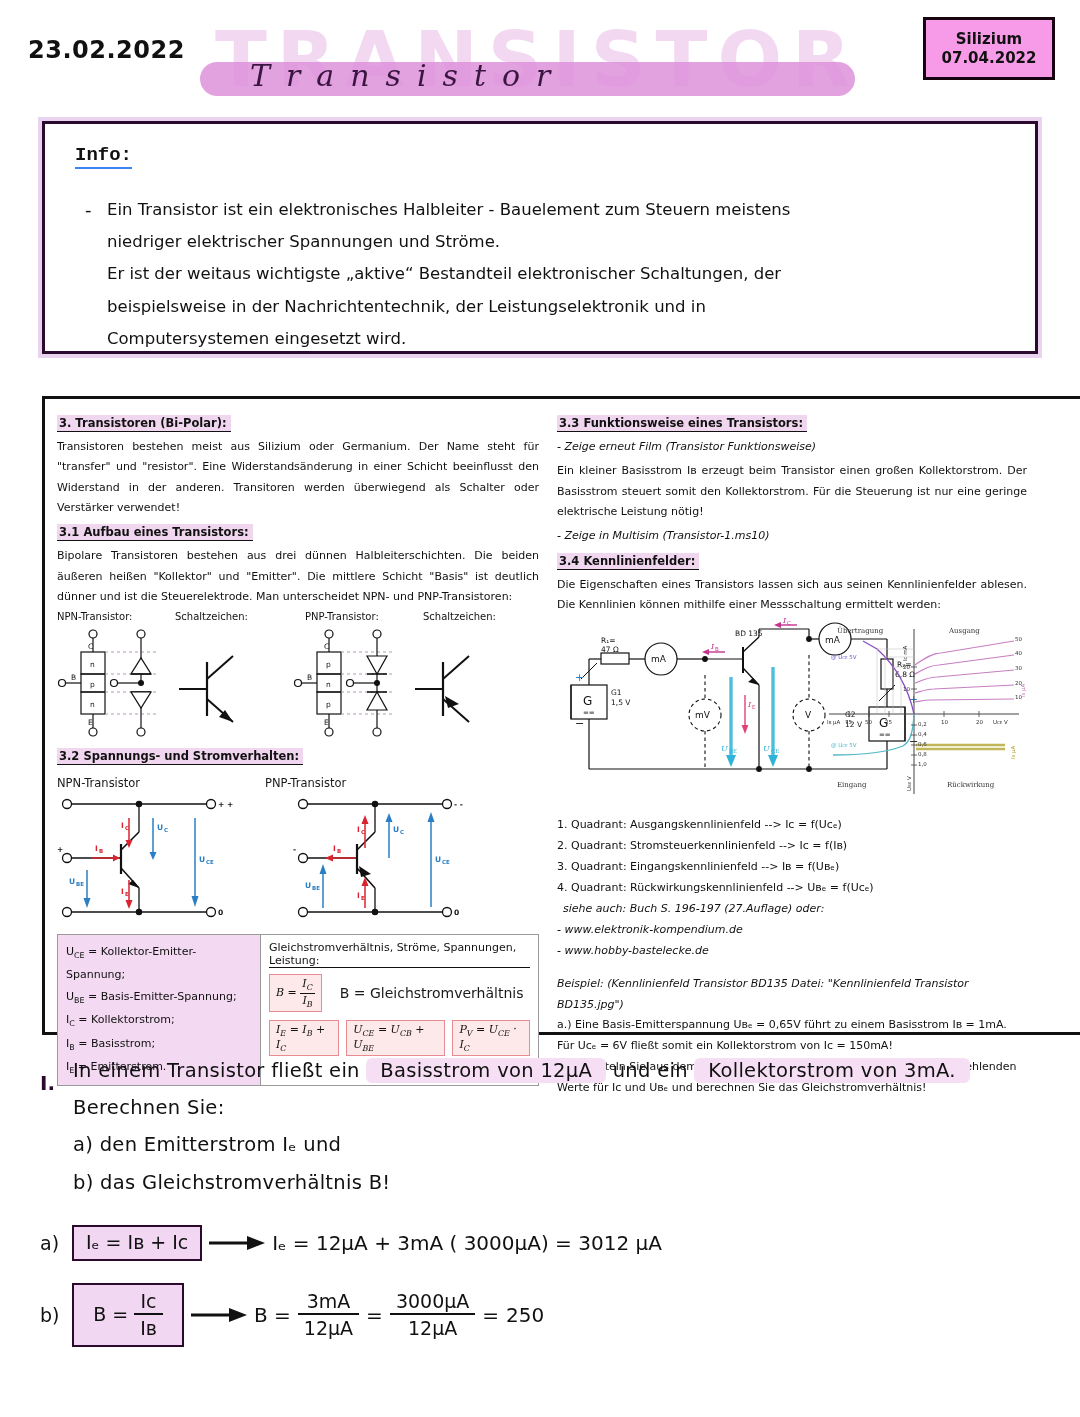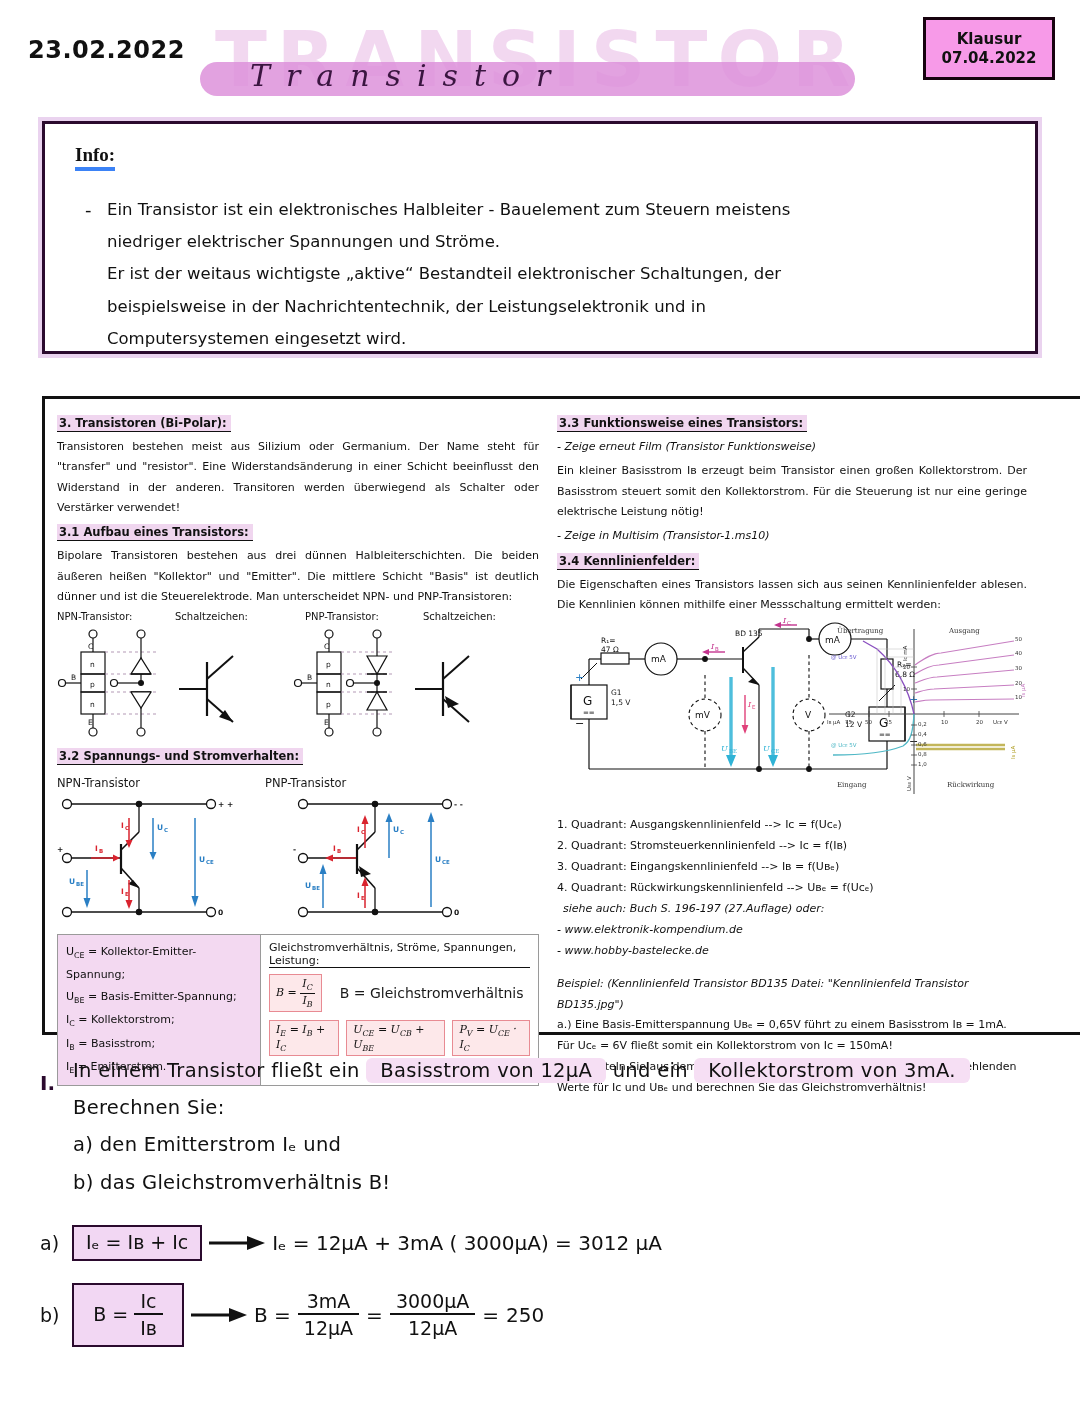--- a/index.html
+++ b/index.html
@@ -59,23 +59,23 @@
   .info-box {
     position:absolute; left:42px; top:121px;
     width:996px; height:233px;
     background:#ffffff;
     border:3px solid #2b0a2e;
     outline:4px solid #ead3ef;
     outline-offset:0px;
   }
   .info-title {
     position:absolute; left:30px; top:20px;
-    font-family:Liberation Serif, serif;
+    font-family:Liberation Mono, monospace;
     font-size:19px; font-weight:700; color:#111;
-    border-bottom:4px solid #3b82f6; padding-bottom:1px;
+    border-bottom:2px solid #3b82f6; padding-bottom:1px;
   }
   .info-body {
     position:absolute; left:30px; top:70px; right:28px;
     font-family:"DejaVu Sans", sans-serif;
     font-size:16.5px; color:#111; line-height:1.95;
   }
   .info-list { margin:0; padding:0 0 0 32px; list-style:none; }
   .info-list li { position:relative; }
   .info-list li::before {
     content:"-"; position:absolute; left:-22px; top:-2px; font-size:18px;
@@ -189,21 +189,21 @@
 <div class="header">
   <div class="date">23.02.2022</div>
 
   <div class="title-wrap">
     <div class="ghost-title">TRANSISTOR</div>
     <div class="hl-bar"></div>
     <div class="script-title">Transistor</div>
   </div>
 
   <div class="klausur">
-    <span>Klausur</span>
+    <span>Silizium</span>
     <span>07.04.2022</span>
   </div>
 </div>
 
 <div class="info-box">
   <div class="info-title">Info:</div>
   <div class="info-body">
     <ul class="info-list">
       <li>
         <span>Ein Transistor ist ein elektronisches Halbleiter - Bauelement  zum Steuern  meistens</span><br>

